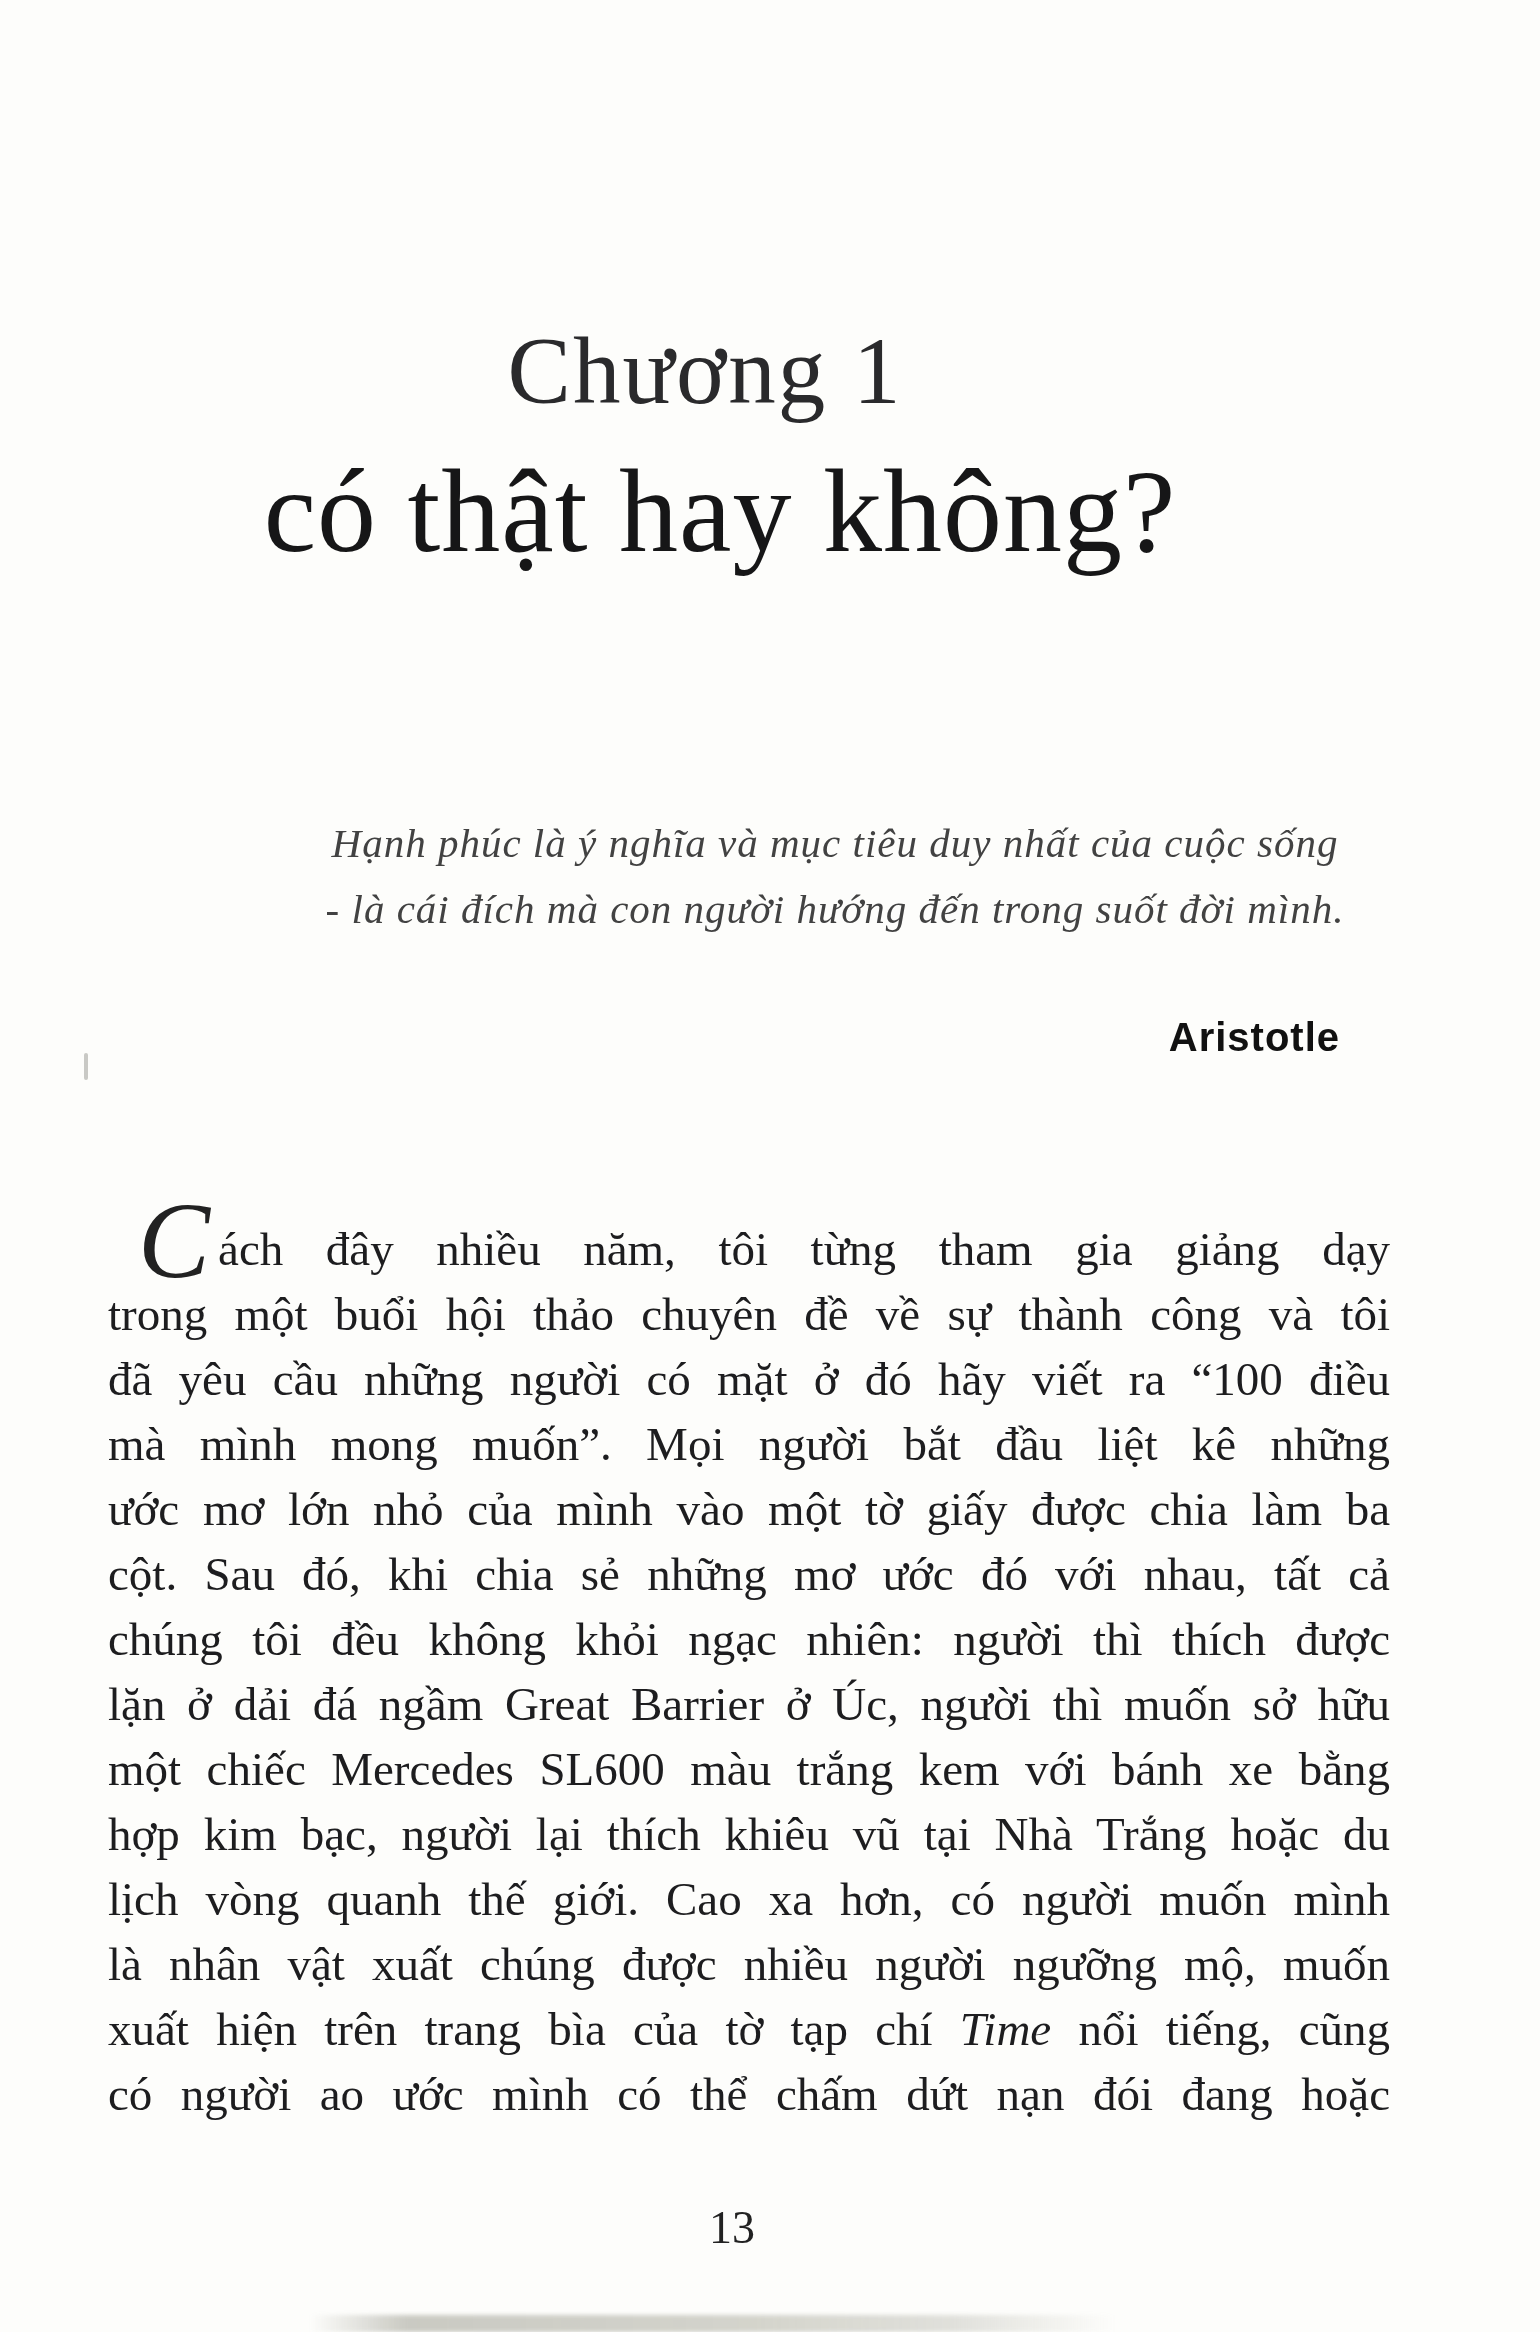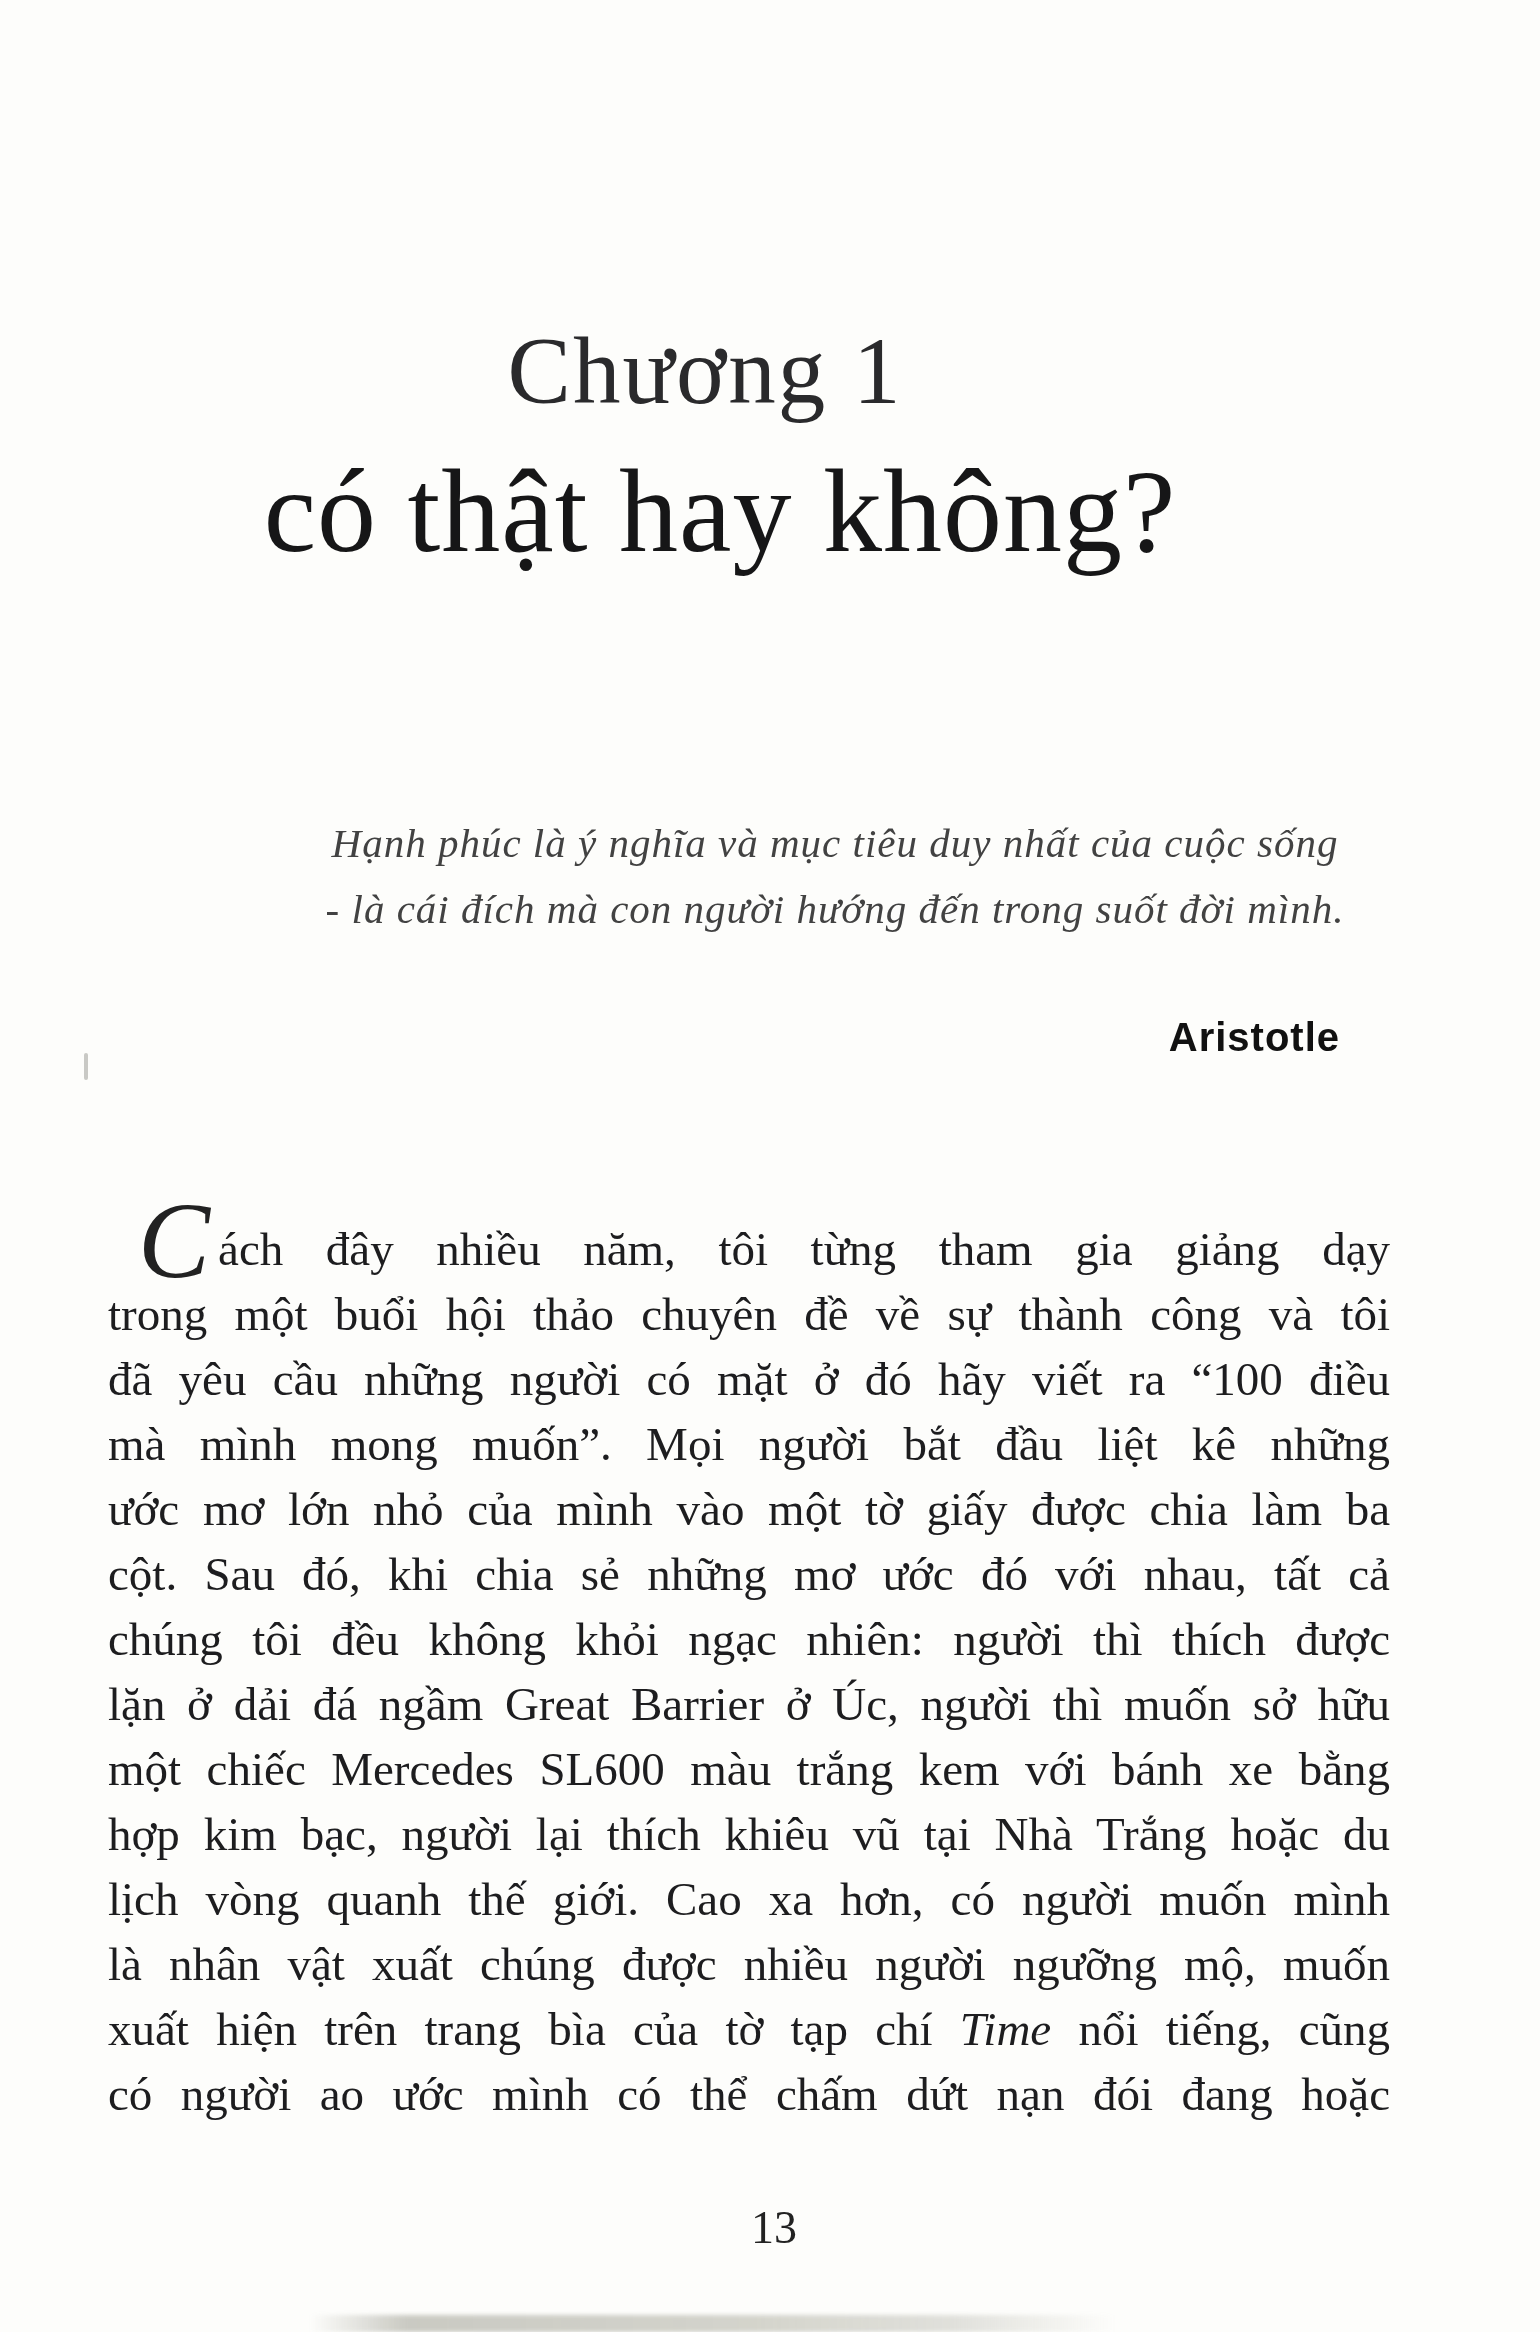--- a/index.html
+++ b/index.html
@@ -66,21 +66,20 @@
     vertical-align:-12px;
     margin-right:8px;
     color:#222;
   }
   .body-line em{font-style:italic;}
   .page-number{
     position:absolute;top:2200px;left:0;width:1464px;
     text-align:center;
     font-size:46px;line-height:56px;
     color:#222;
-    margin-left:42px;
   }
   .bottom-smudge{
     position:absolute;left:310px;bottom:0;width:805px;height:17px;
     background:linear-gradient(to right, rgba(150,150,138,0.0), rgba(140,140,126,0.45) 12%, rgba(150,150,134,0.40) 55%, rgba(160,160,146,0.30) 80%, rgba(160,160,148,0.0));
     filter:blur(2px);
   }
 </style>
 </head>
 <body>
 

